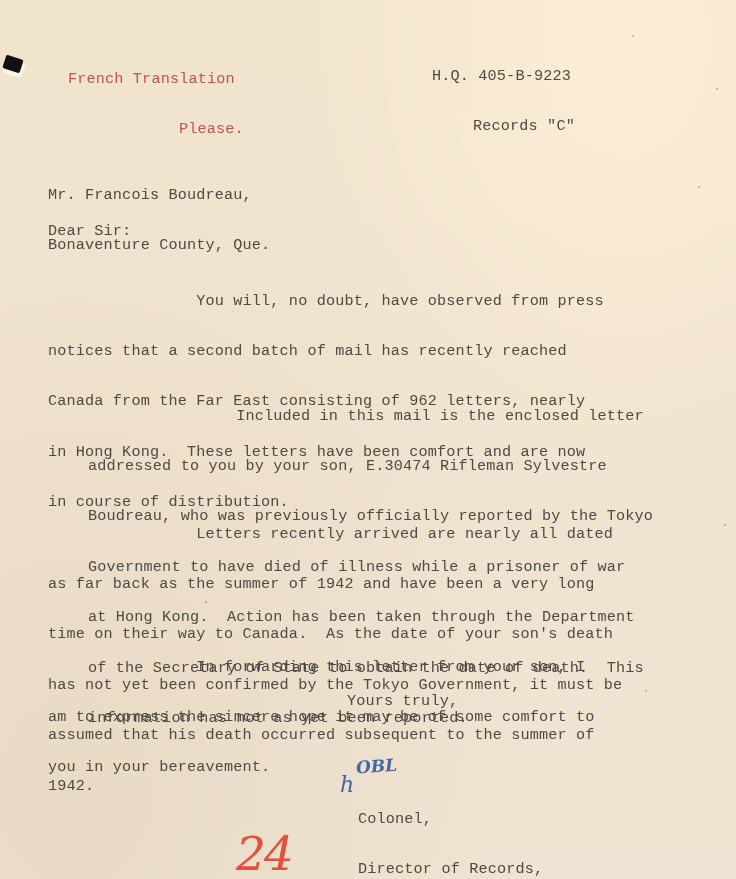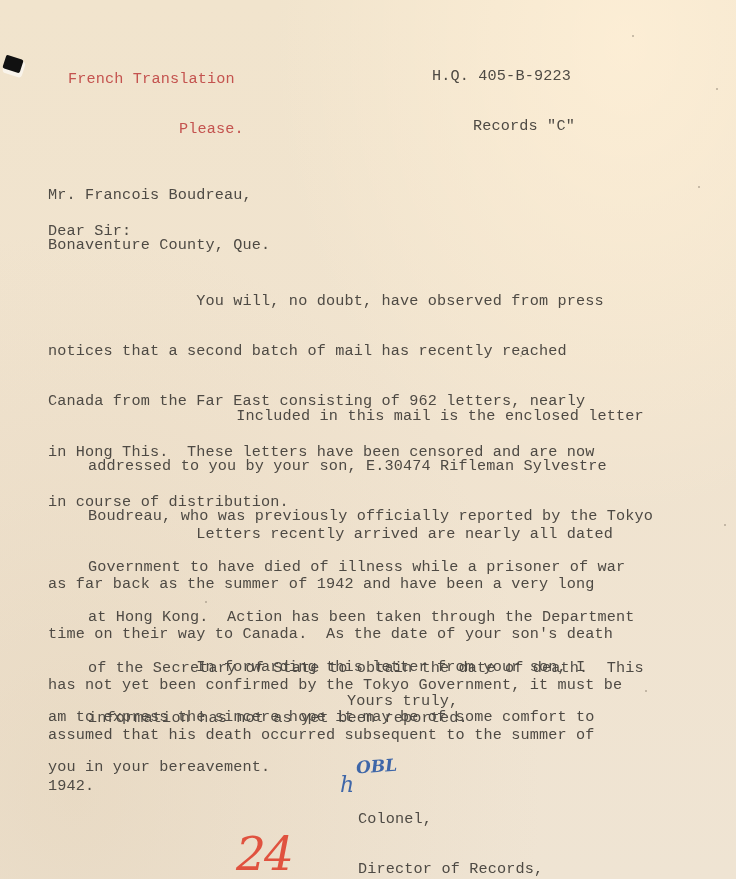--- a/index.html
+++ b/index.html
@@ -107,21 +107,21 @@
     <span class="line">Mr. Francois Boudreau,</span>
     <span class="line">Bonaventure County, Que.</span>
   </div>
 
   <div class="typed" style="left:48px; top:223px;">Dear Sir:</div>
 
   <div class="typed" style="left:48px; top:259px;">
     <span class="line">                You will, no doubt, have observed from press</span>
     <span class="line">notices that a second batch of mail has recently reached</span>
     <span class="line">Canada from the Far East consisting of 962 letters, nearly</span>
-    <span class="line">in Hong This.  These letters have been censored and are now</span>
+    <span class="line">in Hong Kong.  These letters have been comfort and are now</span>
     <span class="line">in course of distribution.</span>
   </div>
 
   <div class="typed" style="left:48px; top:374px;margin-left:40px;">
     <span class="line">                Included in this mail is the enclosed letter</span>
     <span class="line">addressed to you by your son, E.30474 Rifleman Sylvestre</span>
     <span class="line">Boudreau, who was previously officially reported by the Tokyo</span>
     <span class="line">Government to have died of illness while a prisoner of war</span>
     <span class="line">at Hong Kong.  Action has been taken through the Department</span>
     <span class="line">of the Secretary of State to obtain the date of death.  This</span>

